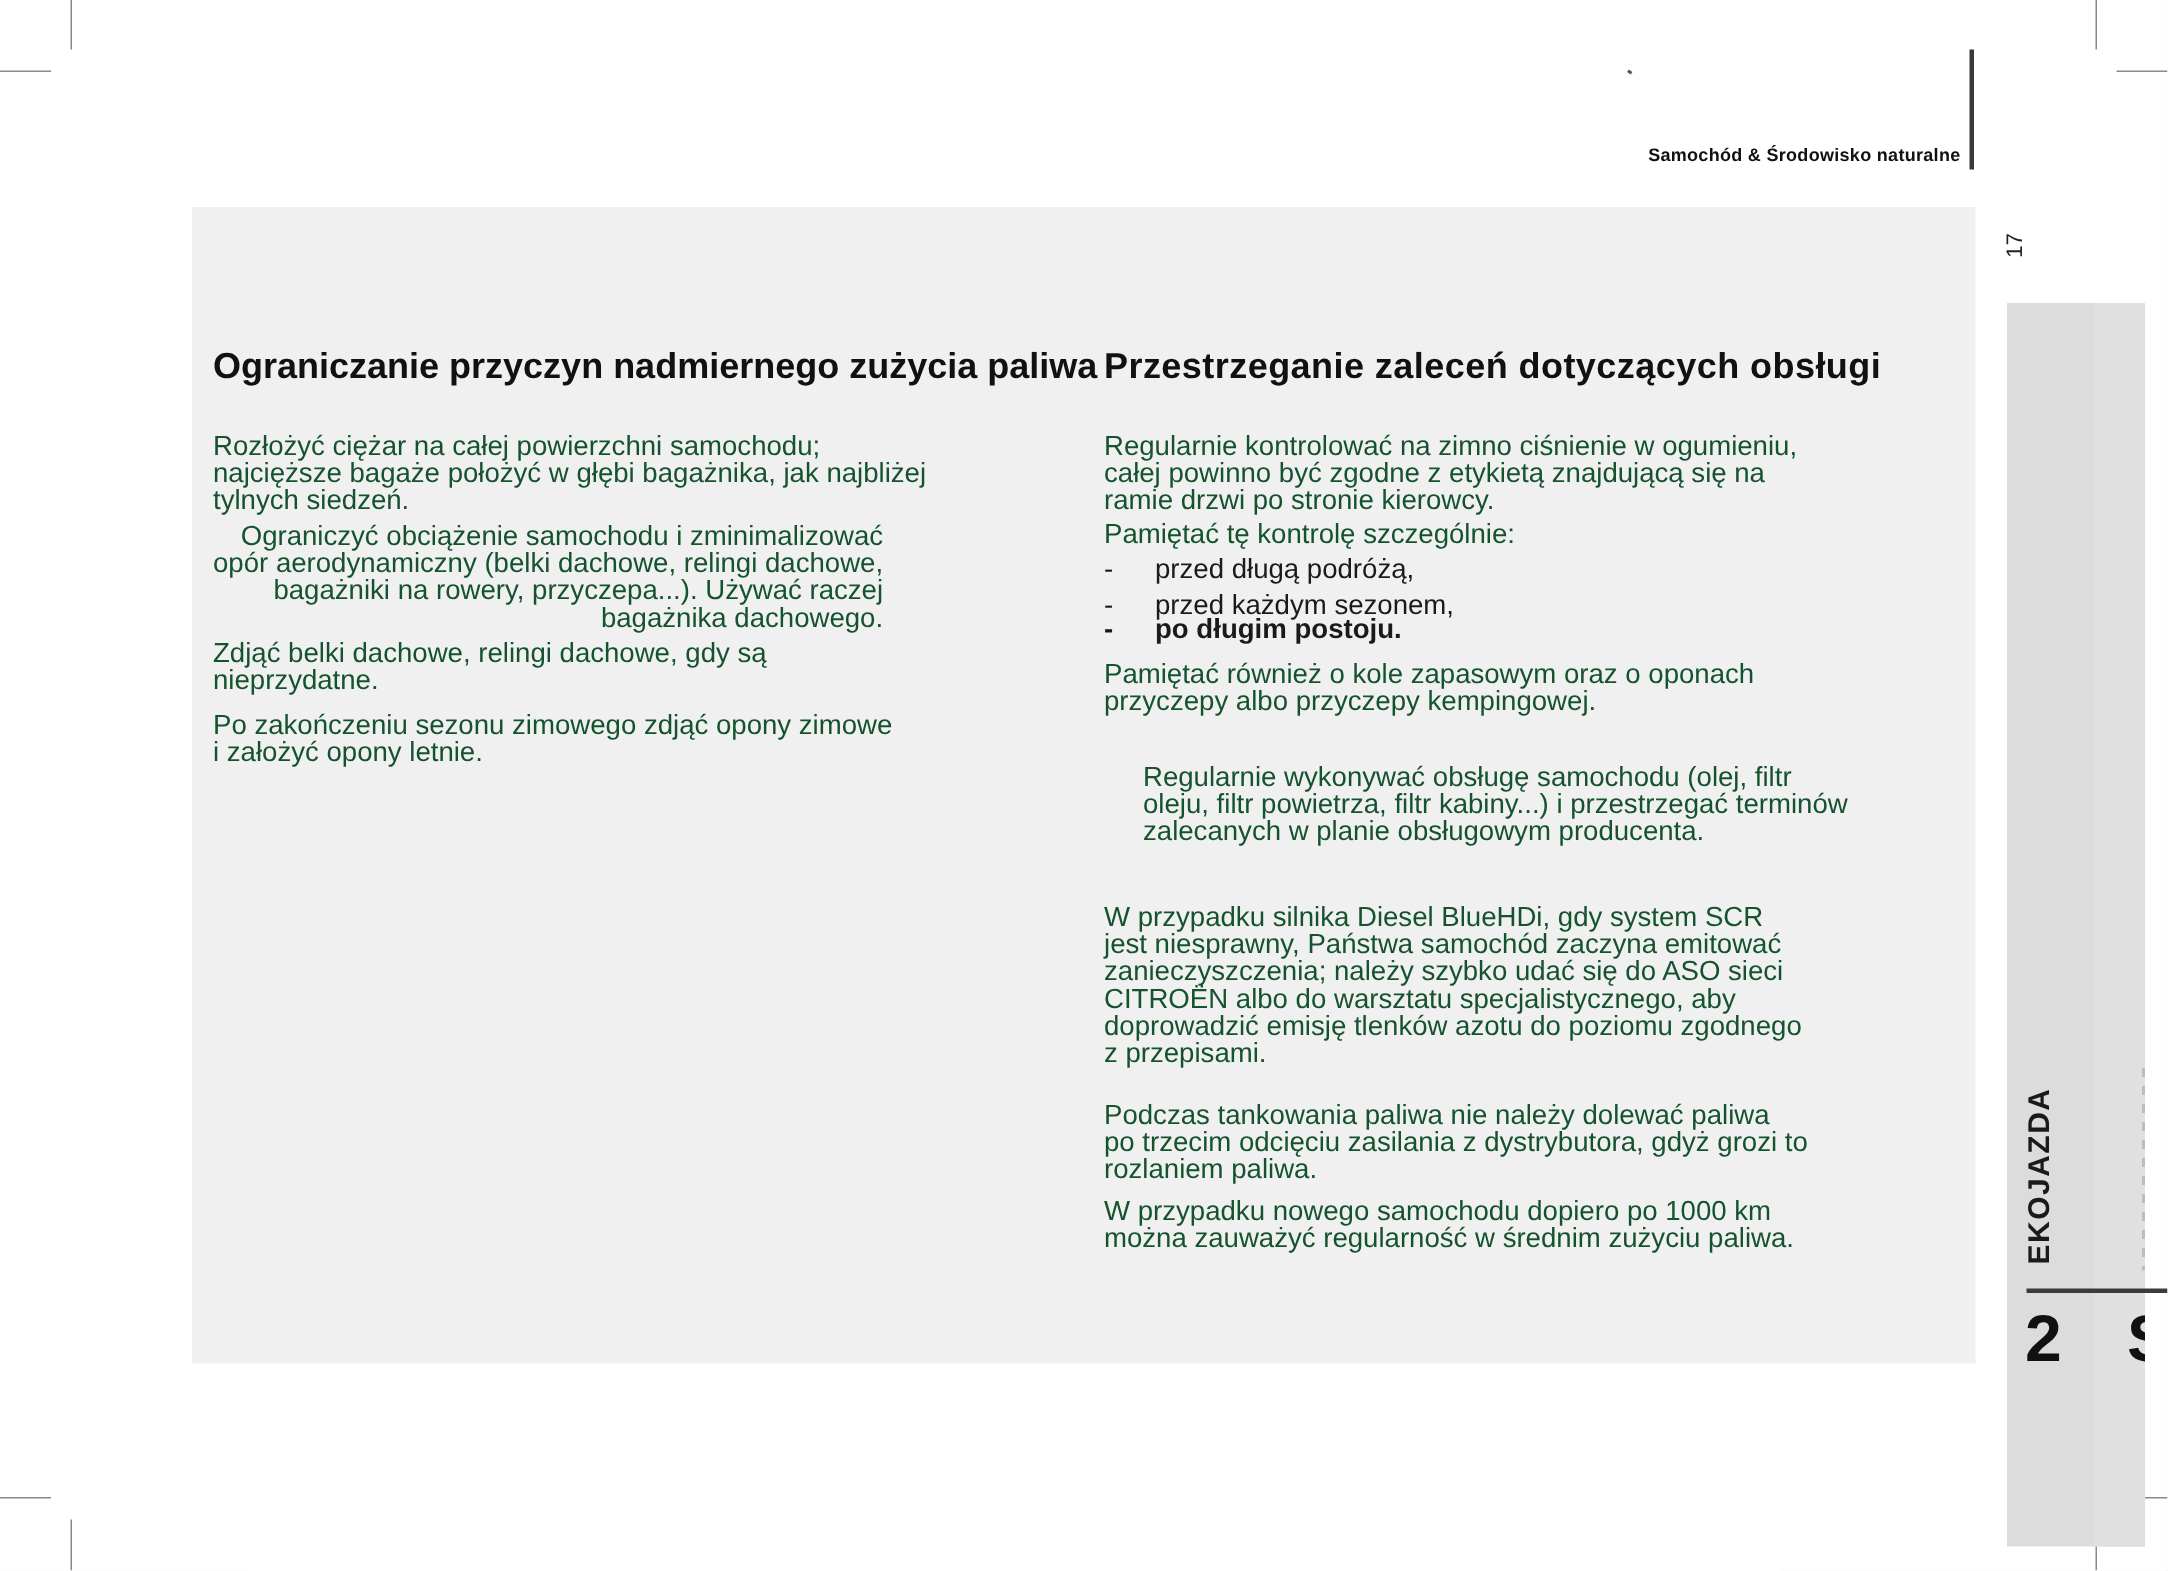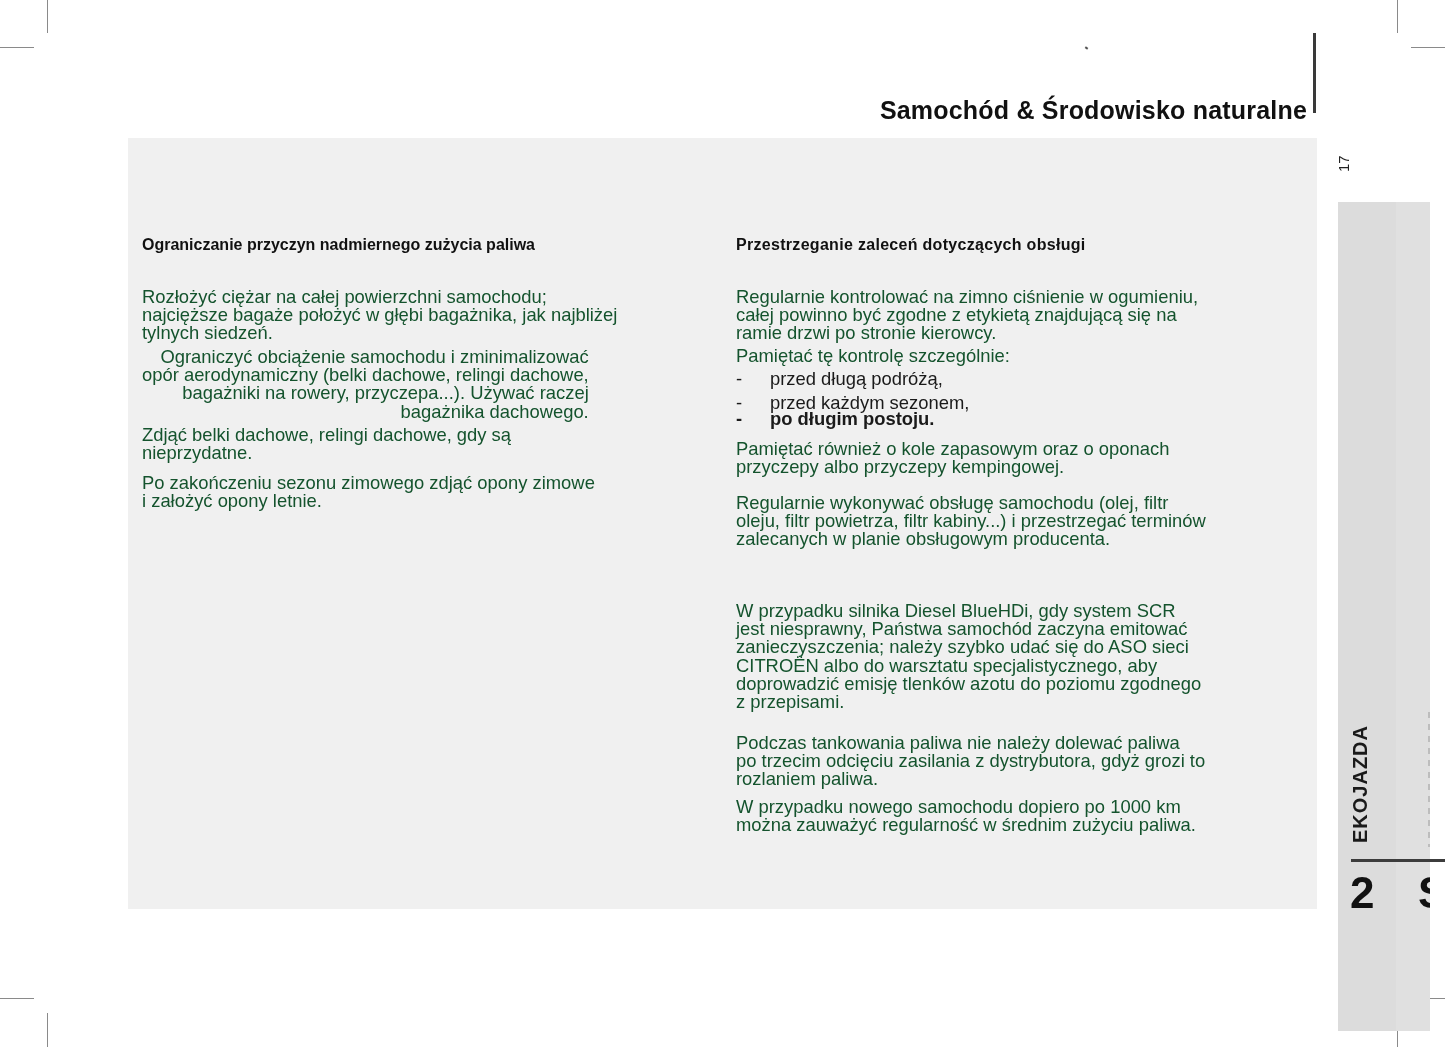--- a/index.html
+++ b/index.html
@@ -16,21 +16,21 @@
       color: #1a1a1a;
     }
     .crop {
       position: absolute;
       background: #8a8a8a;
     }
     .header-title {
       position: absolute;
       right: 138px;
       top: 96px;
-      font-size: 25px;
+      font-size: 12px;
       font-weight: bold;
       letter-spacing: 0.2px;
       white-space: nowrap;
       color: #111;
     }
     .header-bar {
       position: absolute;
       left: 1313px;
       top: 33px;
       width: 3px;
@@ -59,21 +59,21 @@
       top: 0;
       font-size: 18.4px;
       line-height: 18.2px;
     }
     .col-left { left: 14px; width: 580px; }
     .col-right { left: 608px; width: 575px; }
     .col h2 {
       margin: 0;
       position: absolute;
       top: 98px;
-      font-size: 16px;
+      font-size: 24px;
       font-weight: bold;
       white-space: nowrap;
       color: #111;
     }
     .col-right h2 { letter-spacing: 0.3px; }
     .para {
       position: absolute;
       left: 0;
       margin: 0;
       white-space: pre-line;
@@ -218,21 +218,21 @@
     </div>
     <div class="bullet" style="top:256px;">
       <span class="dash">-</span><span>przed każdym sezonem,</span>
     </div>
     <div class="bullet" style="top:272px;font-weight:bold;">
       <span class="dash">-</span><span>po długim postoju.</span>
     </div>
 
     <p class="para" style="top:302px;">Pamiętać również o kole zapasowym oraz o oponach
 przyczepy albo przyczepy kempingowej.</p>
-    <p class="para" style="top:356px;">Regularnie wykonywać obsługę samochodu (olej, filtr
+    <p class="para" style="top:371px;margin-left:26px;">Regularnie wykonywać obsługę samochodu (olej, filtr
 oleju, filtr powietrza, filtr kabiny...) i przestrzegać terminów
 zalecanych w planie obsługowym producenta.</p>
     <p class="para" style="top:464px;">W przypadku silnika Diesel BlueHDi, gdy system SCR
 jest niesprawny, Państwa samochód zaczyna emitować
 zanieczyszczenia; należy szybko udać się do ASO sieci
 CITROËN albo do warsztatu specjalistycznego, aby
 doprowadzić emisję tlenków azotu do poziomu zgodnego
 z przepisami.</p>
     <p class="para" style="top:580px;margin-top:16px;">Podczas tankowania paliwa nie należy dolewać paliwa
 po trzecim odcięciu zasilania z dystrybutora, gdyż grozi to

